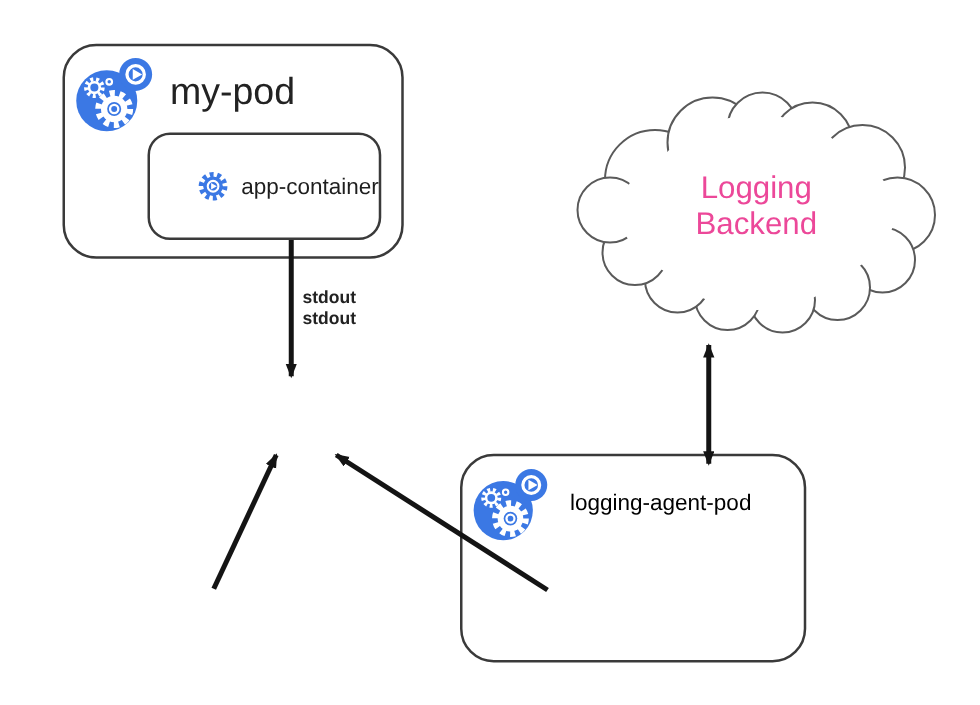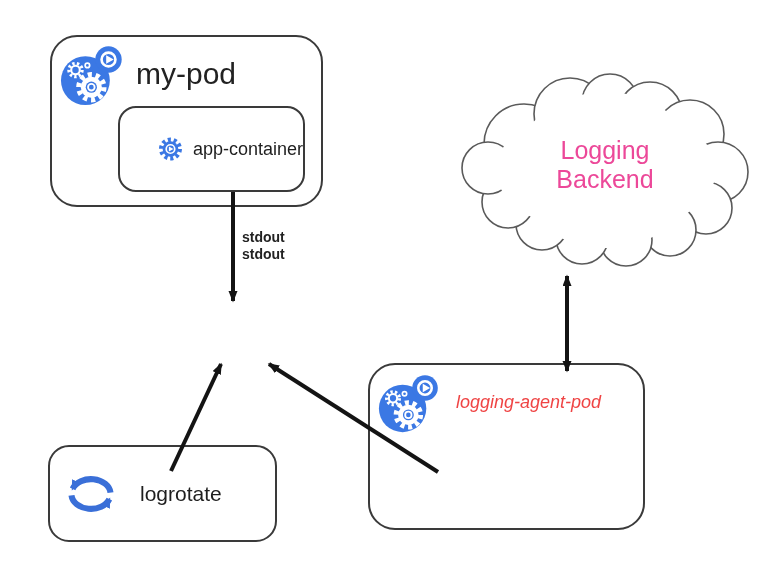--- a/index.html
+++ b/index.html
@@ -9,21 +9,21 @@
   }
   .box{position:absolute;background:#ffffff;box-sizing:border-box;}
   .pod-box{border:2px solid #3a3a3a;border-radius:27px;}
   .inner-box{border:2px solid #3a3a3a;border-radius:18px;display:flex;align-items:center;justify-content:center;gap:9px;}
   .inner-label{font-size:18px;color:#1e1e1e;white-space:nowrap;}
   .file-box{border:1.5px solid #8f8f8f;display:flex;align-items:center;justify-content:center;}
   .file-label{font-size:24px;color:#1e1e1e;}
   .rot-box{border:2px solid #3a3a3a;border-radius:21px;display:flex;align-items:center;justify-content:flex-start;padding-left:13px;gap:21px;}
   .rot-label{font-size:21px;color:#1e1e1e;}
   .pod-title{position:absolute;font-size:30px;color:#222;}
-  .pod-title-small{position:absolute;font-size:18px;color:#ef4444;white-space:nowrap;font-style:italic;}
+  .pod-title-small{position:absolute;font-size:18px;color:#000000;white-space:nowrap;}
   .pod-icon{position:absolute;}
   .edge-label{position:absolute;font-size:14px;line-height:17px;color:#222;font-weight:bold;}
   .edges-layer{position:absolute;left:0;top:0;z-index:10;pointer-events:none;}
   .cloud-wrap{position:absolute;}
   .cloud-label{position:absolute;left:50%;transform:translateX(-50%);top:74px;width:160px;
     text-align:center;font-size:25px;line-height:29px;color:#ec4899;}
 </style>
 </head>
 <body>
 
@@ -55,32 +55,20 @@
       <span class="inner-label">app-container</span>
     </div>
   </div>
 
   <div class="edge-label" style="left:242px;top:229px;">
     <div>stdout</div>
     <div>stdout</div>
   </div>
 
 
-  <div class="box rot-box" style="left:48px;top:445px;width:229px;height:97px;">
-    <svg width="56" height="56" viewBox="0 0 60 60">
-      <defs>
-        <marker id="bluehead" markerUnits="userSpaceOnUse" markerWidth="14" markerHeight="12" refX="9" refY="5" orient="auto">
-          <path d="M0 0 L11 5 L0 10 Z" fill="#3a6fd8"></path>
-        </marker>
-      </defs>
-      <path d="M50.9 28.6 A21 16 0 0 0 10.3 24.5" fill="none" stroke="#3a6fd8" stroke-width="6.5" marker-end="url(#bluehead)"></path>
-      <path d="M9.1 31.4 A21 16 0 0 0 49.7 35.5" fill="none" stroke="#3a6fd8" stroke-width="6.5" marker-end="url(#bluehead)"></path>
-    </svg>
-    <span class="rot-label">logrotate</span>
-  </div>
 
   <div class="box pod-box" style="left:368px;top:363px;width:277px;height:167px;">
     <svg class="pod-icon" style="left:7px;top:7px;" width="64" height="64" viewBox="0 0 100 100">
       <circle cx="40" cy="57" r="37" fill="#3b78e4"></circle>
       <circle cx="75" cy="25" r="20" fill="#3b78e4"></circle>
       <circle cx="75" cy="25" r="10.5" fill="none" stroke="#ffffff" stroke-width="4"></circle>
       <path d="M71.5 18.5 L83 25 L71.5 31.5 Z" fill="#ffffff"></path>
       <circle cx="25" cy="41" r="10" fill="none" stroke="#ffffff" stroke-width="5" stroke-dasharray="3.6 3.38"></circle>
       <circle cx="25" cy="41" r="6.5" fill="none" stroke="#ffffff" stroke-width="3.2"></circle>
       <circle cx="43" cy="34" r="3.4" fill="none" stroke="#ffffff" stroke-width="2.6"></circle>

